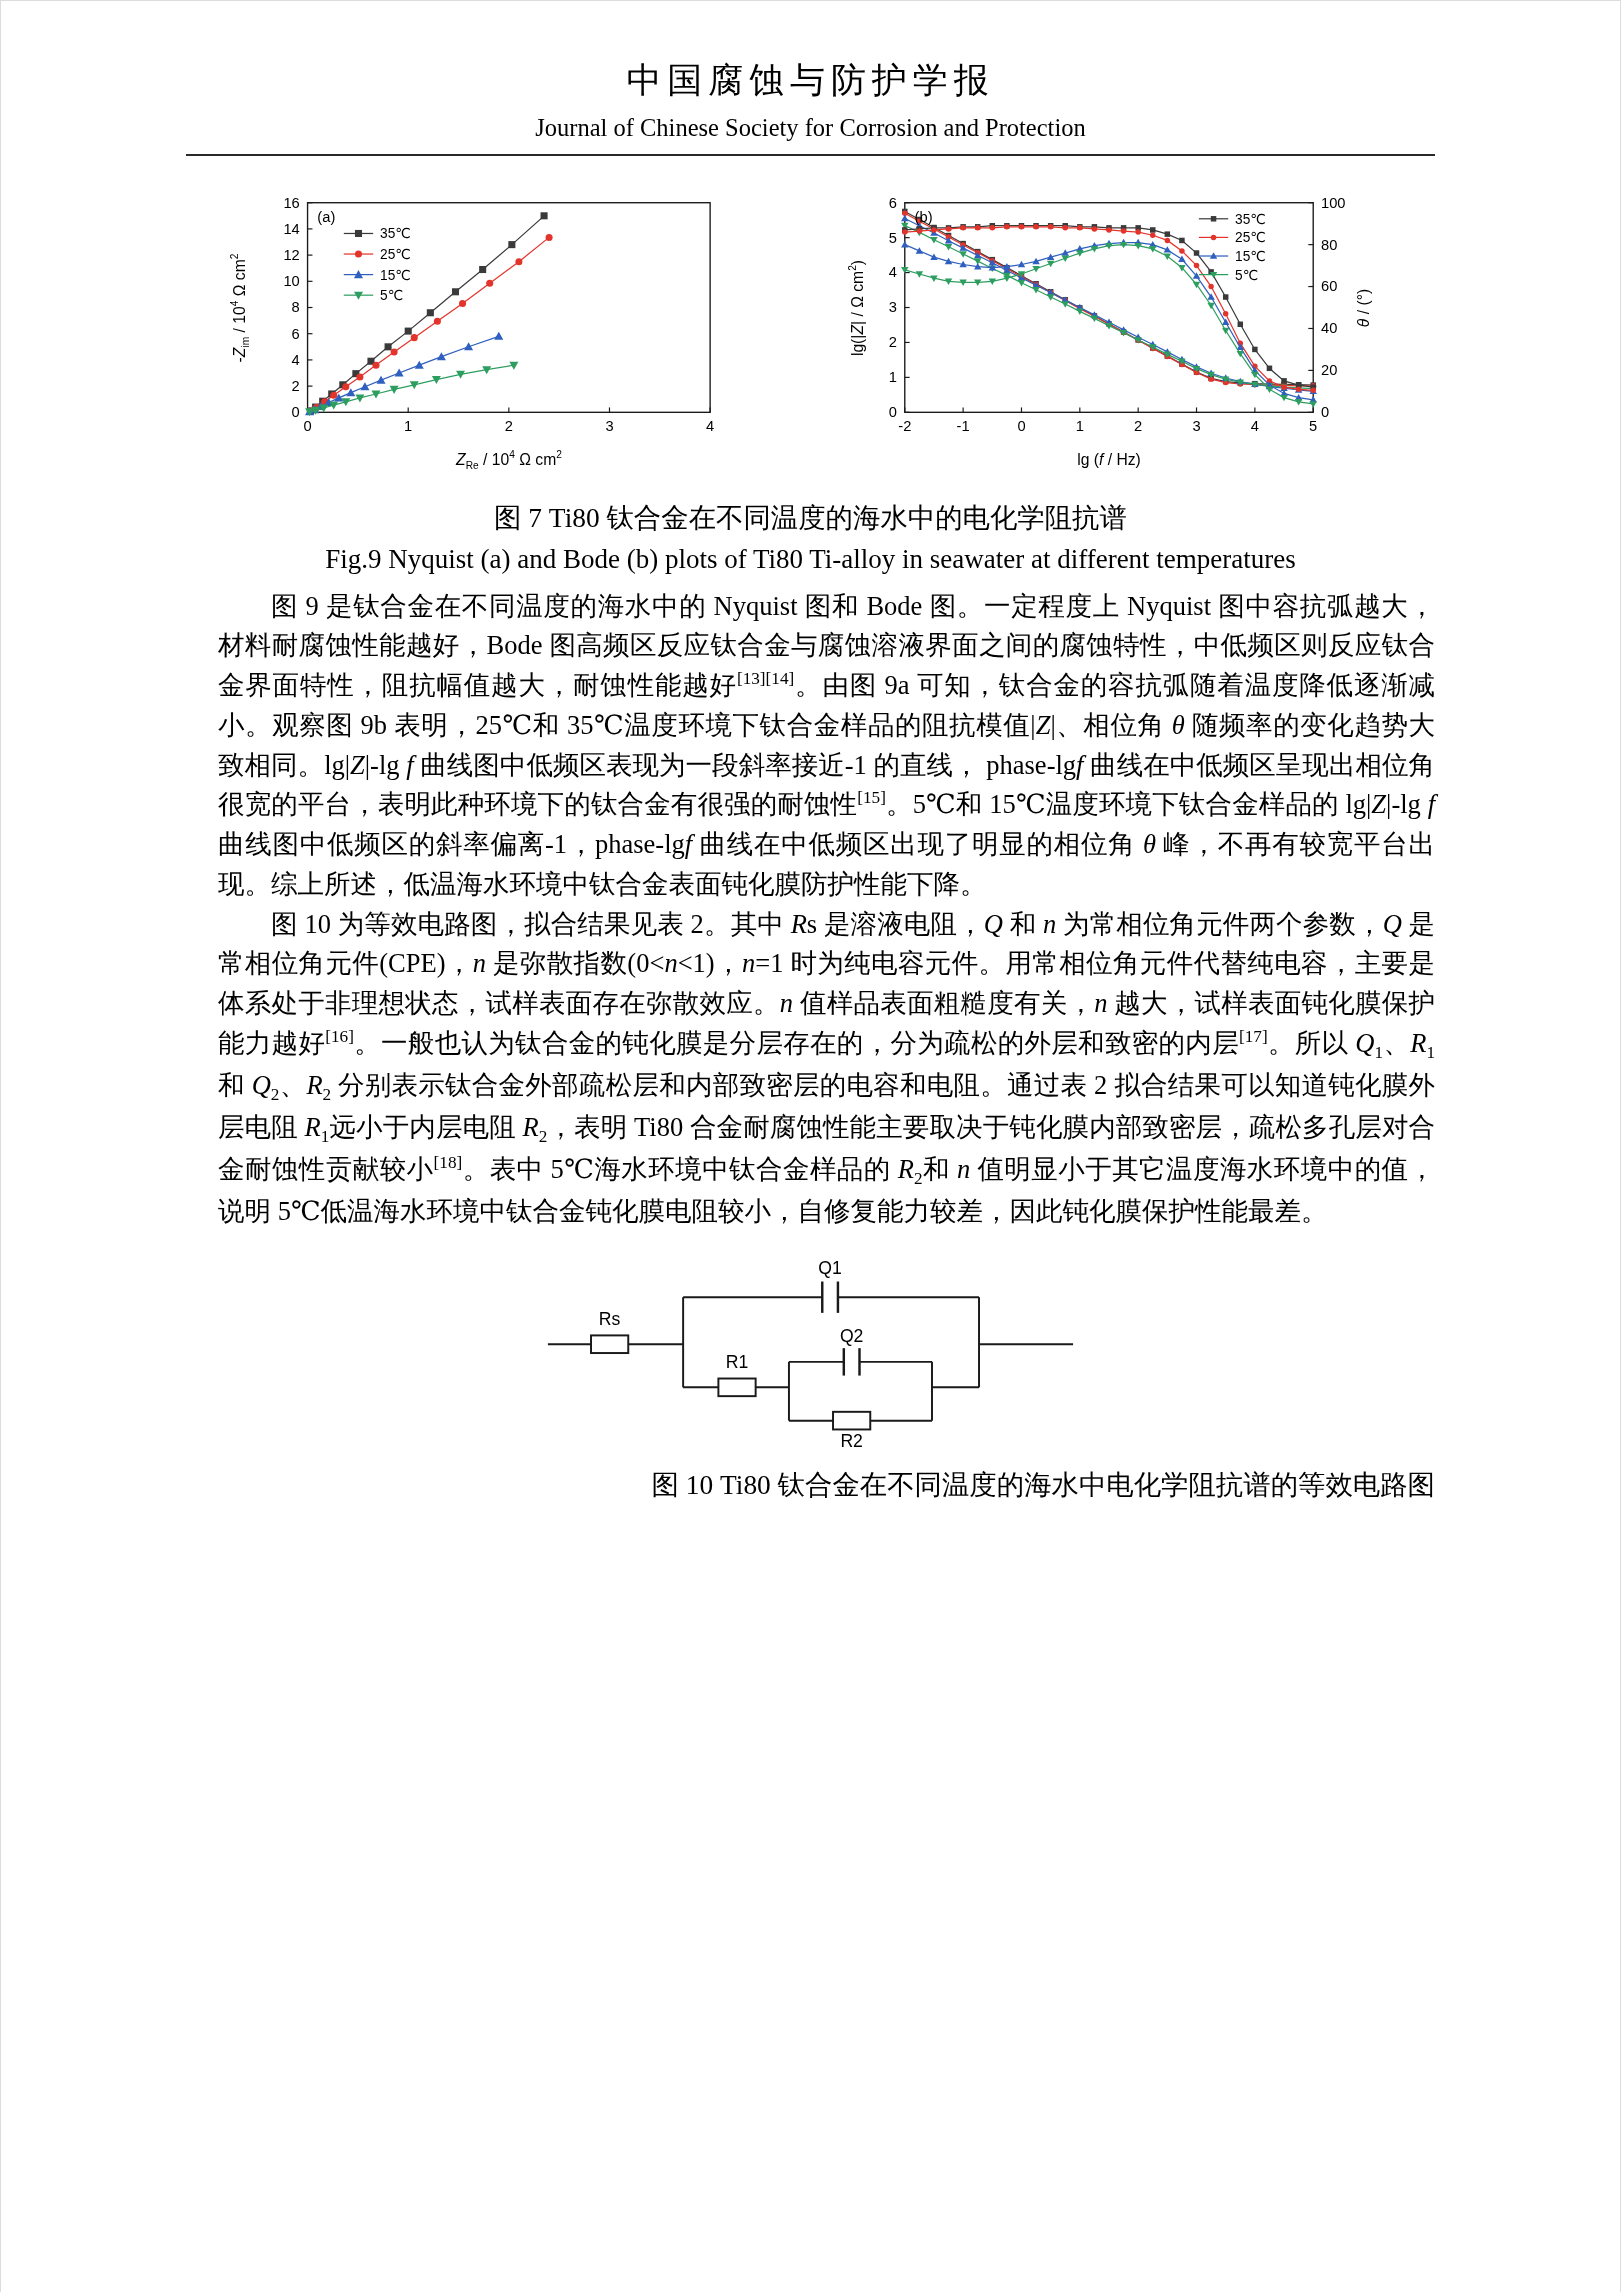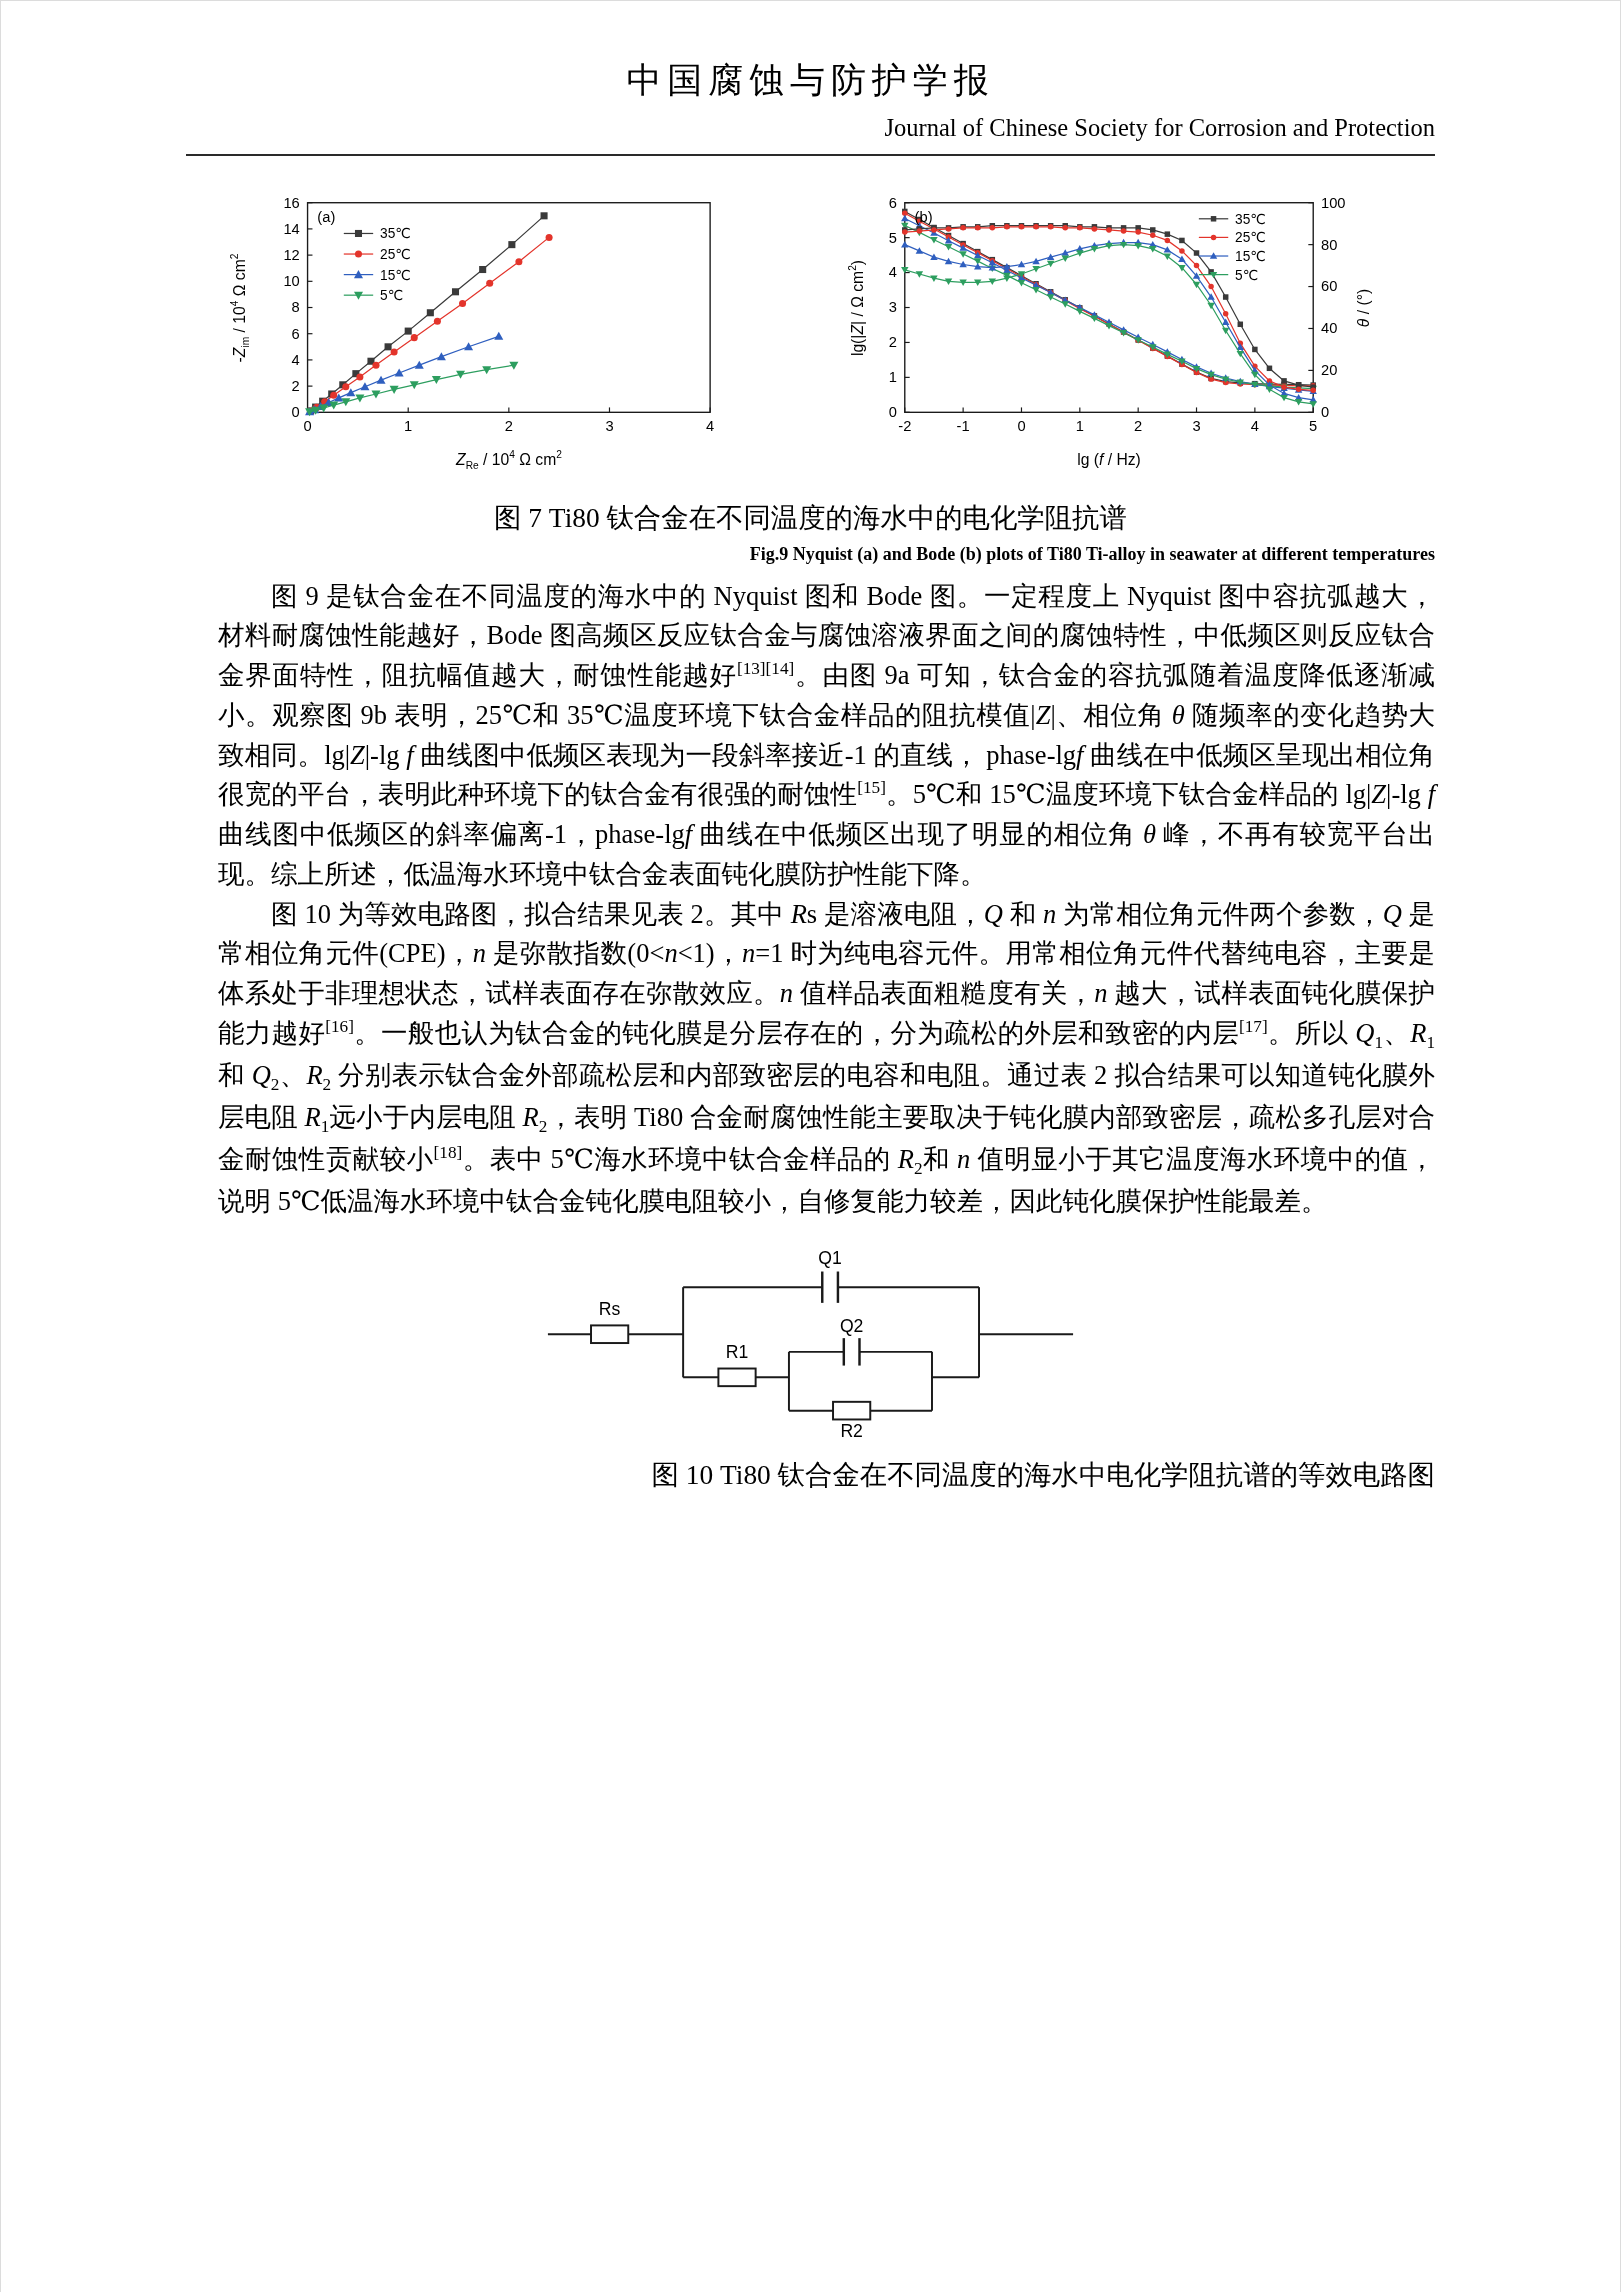--- a/index.html
+++ b/index.html
@@ -4,33 +4,33 @@
 <style>
   * { margin:0; padding:0; box-sizing:border-box; }
   html,body { background:#9a9a9a; }
   .page {
     width:1621px; height:2293px; background:#ffffff; margin:0 auto;
     padding:57px 186px 0 186px; position:relative;
     font-family:"Liberation Serif","DejaVu Serif",serif; color:#000;
     box-shadow:inset 0 0 0 1px #dcdcdc;
   }
   .journal-title { text-align:center; font-size:35px; letter-spacing:5.9px; }
-  .journal-subtitle { text-align:right; font-size:24.5px; margin-top:9.8px; }
+  .journal-subtitle { text-align:center; font-size:24.5px; margin-top:9.8px; }
   .header-rule { border:none; border-top:2px solid #2a2a2a; margin-top:11.8px; }
   .figures-row { display:flex; justify-content:space-between; align-items:flex-start; margin:33px 59px 0 39px; }
   .chart { position:relative; flex:0 0 auto; }
   .chart svg { display:block; font-family:"Liberation Sans","DejaVu Sans",sans-serif; }
   .chart-axis-label {
     position:absolute; font-size:15.7px; white-space:nowrap; color:#000;
     font-family:"Liberation Sans","DejaVu Sans",sans-serif;
   }
   sup { font-size:65%; vertical-align:super; }
   sub { font-size:65%; vertical-align:sub; }
   .caption-zh { text-align:center; font-size:27.4px; margin-top:25.5px; }
-  .caption-en { text-align:right; font-size:18px; margin-top:7.8px;font-weight:bold; }
+  .caption-en { text-align:center; font-size:27px; margin-top:7.8px; }
   .body-text { margin-top:11.8px; font-size:26.5px; line-height:1.5; text-align:justify; }
   .body-text p { text-indent:2em;margin-left:32px; }
   .circuit-wrap { text-align:center; margin-top:25.5px; }
   .circuit-wrap svg { display:inline-block; }
   .caption-fig10 { text-align:right; font-size:27.4px; margin-top:11.8px; }
 </style>
 </head>
 <body>
 
 <div class="page">

